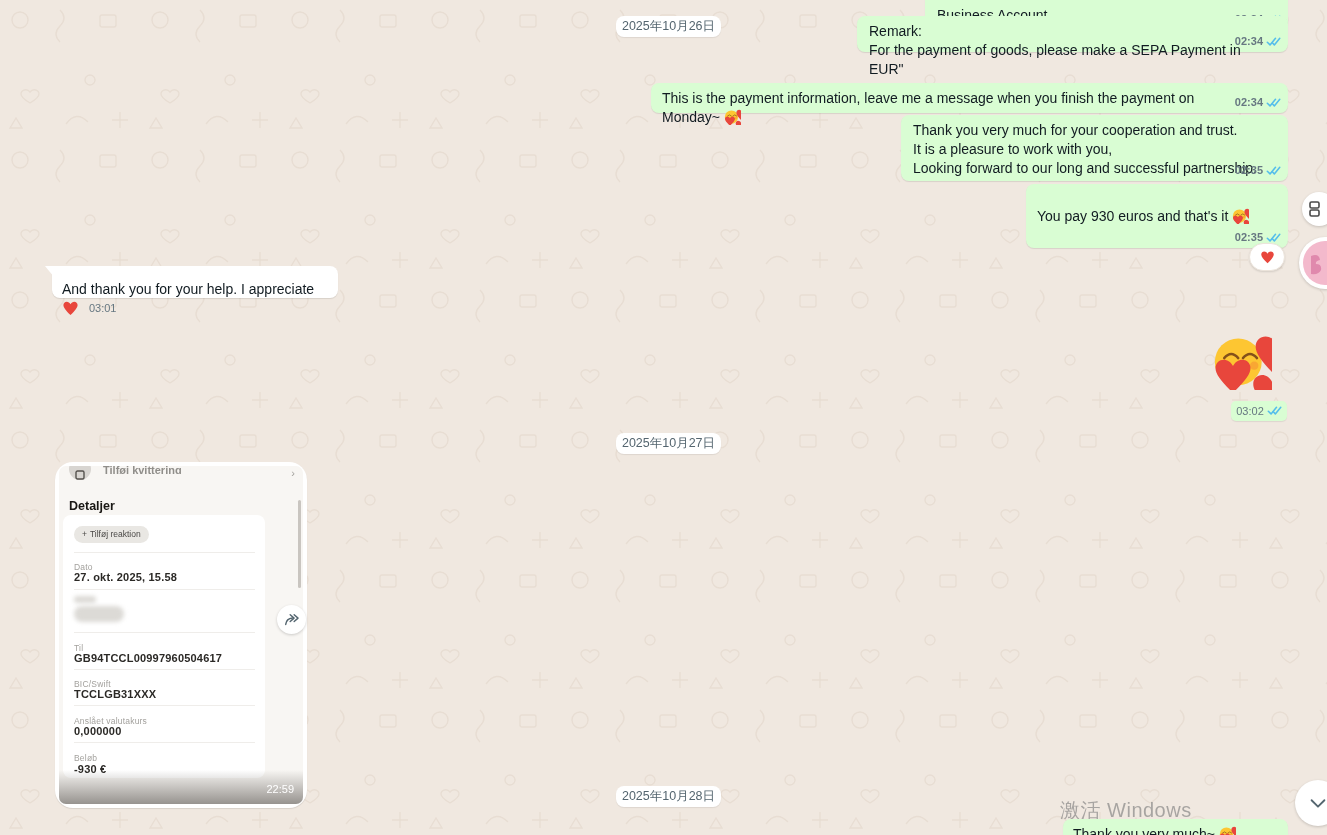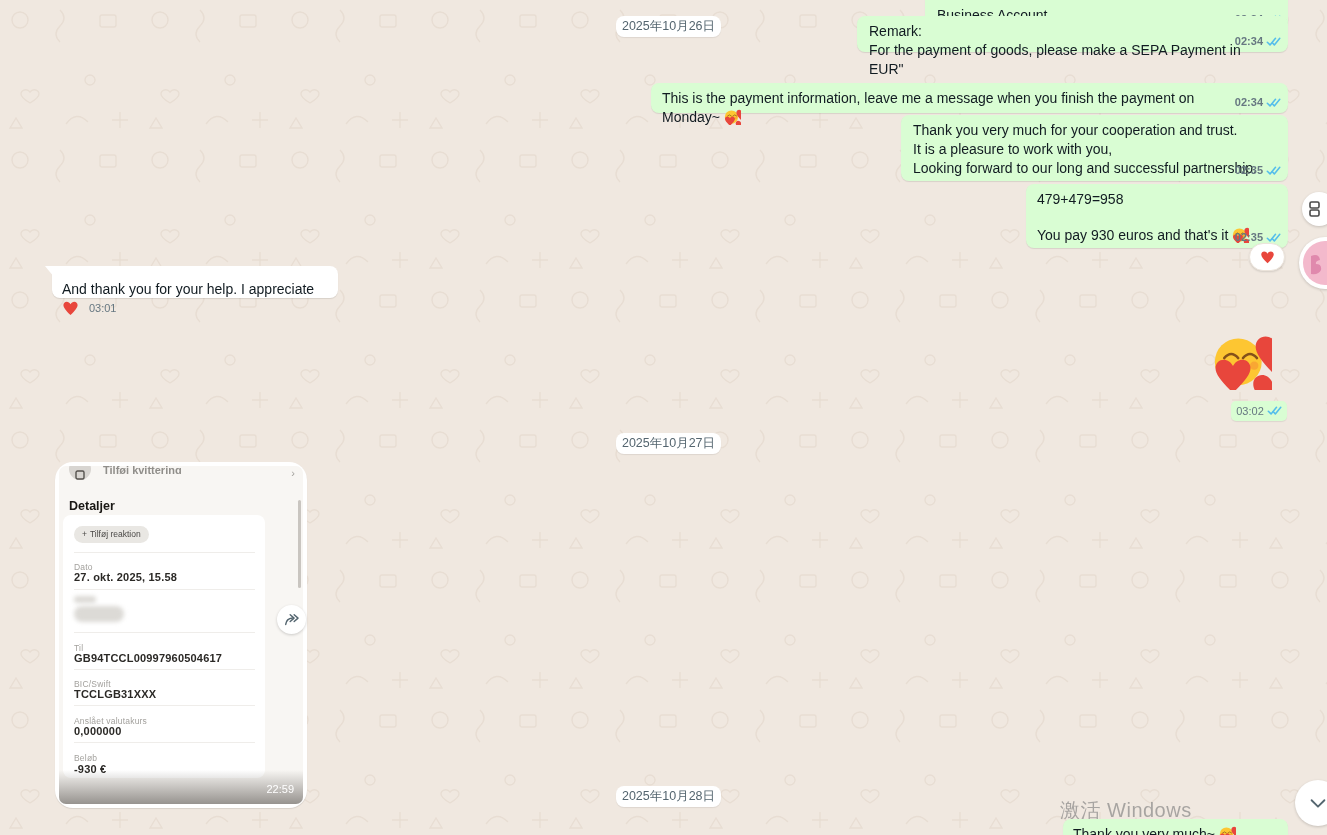--- a/index.html
+++ b/index.html
@@ -139,21 +139,20 @@
 Looking forward to our long and successful partnership.</span>
     <span class="meta">
         <span class="time">02:35</span>
       <svg class="tick">
           <use href="#sym-ticks"></use>
         </svg>
       </span>
   </div>
 
   <div class="bubble out" style="left:1026px;top:184px;width:262px;height:64px;padding:6px 11px 8px 11px;box-sizing:border-box">
-    <div class="msg-text">479+479=958</div>
     <div style="margin-top:17px">
       <span class="msg-text">You pay 930 euros and that's it</span>
       <svg class="emoji-svg" width="17" height="17">
           <use href="#sym-hearts-face"></use>
         </svg>
     </div>
     <span class="meta">
         <span class="time">02:35</span>
       <svg class="tick">
           <use href="#sym-ticks"></use>

